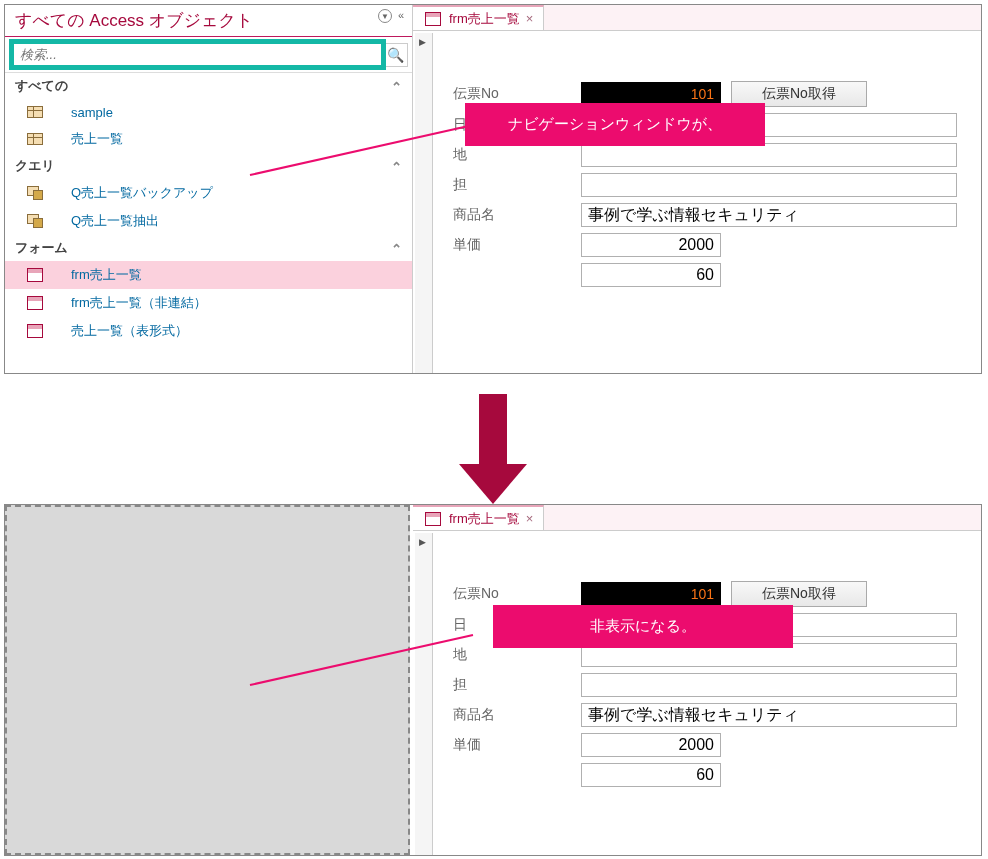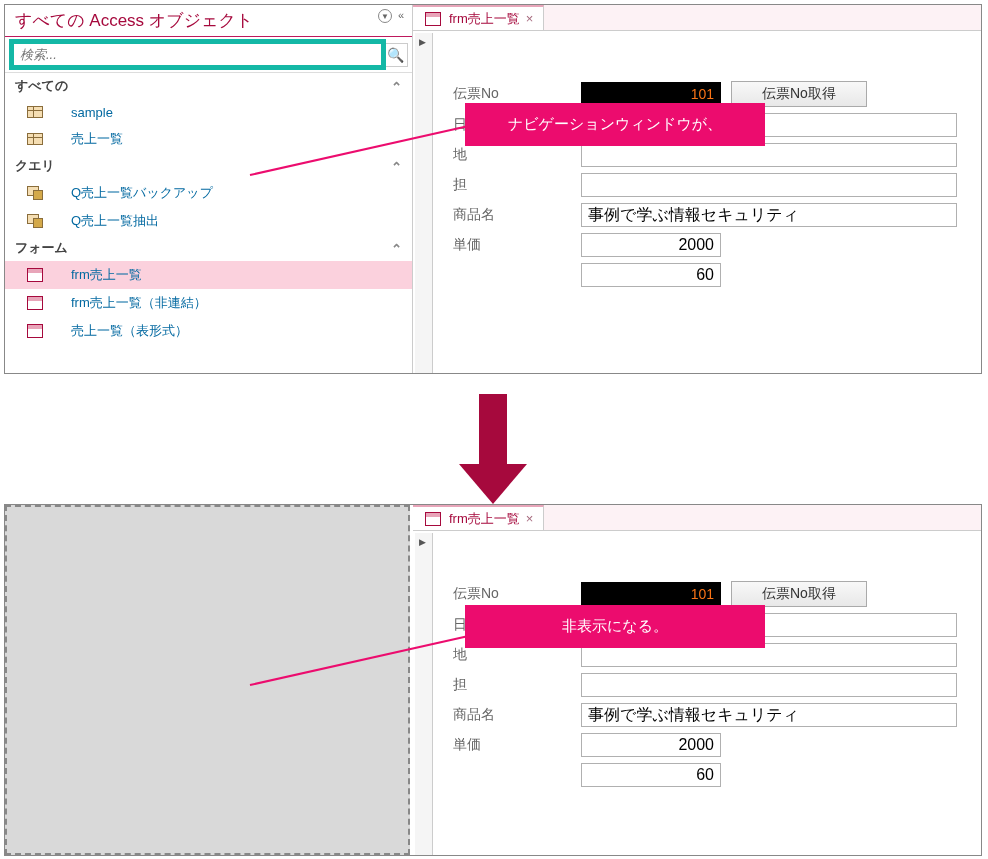--- a/index.html
+++ b/index.html
@@ -232,14 +232,14 @@
             <input class="text-input num" value="2000" style="">
           </div>
         <div class="form-row">
             <span class="form-label"></span>
             <input class="text-input num" value="60" style="">
           </div>
       </div>
     </div>
   </div>
 
-  <div class="callout" style="left:460px; top:100px; width:300px;">非表示になる。</div>
+  <div class="callout" style="left:488px; top:100px; width:300px;">非表示になる。</div>
 </div>
 
 </body></html>

